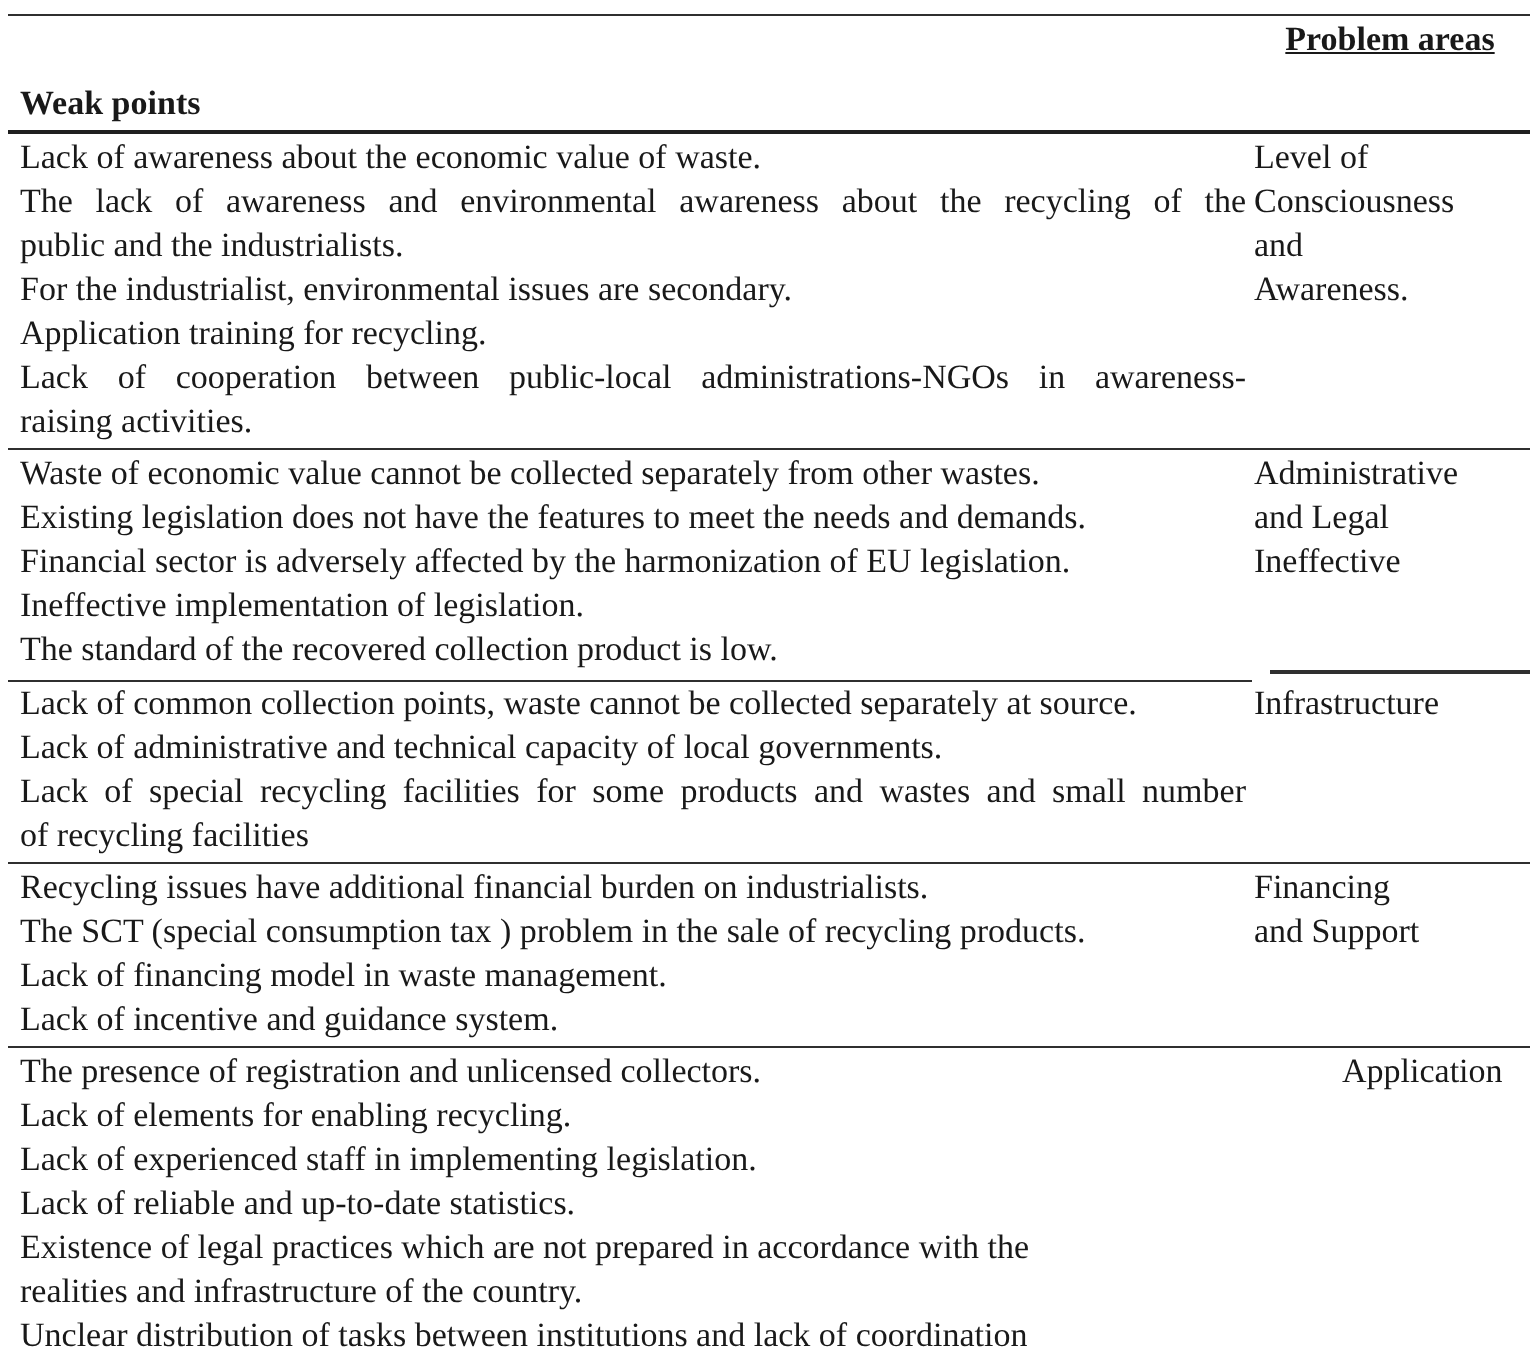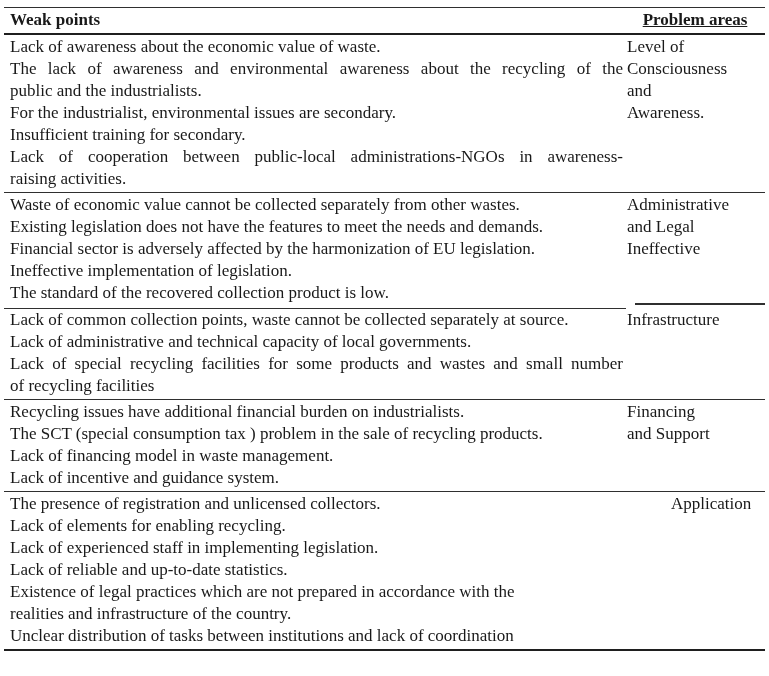--- a/index.html
+++ b/index.html
@@ -27,20 +27,21 @@
   .hdr-row {
     display: flex;
     padding: 1px 0 2px 0;
     border-bottom: 2px solid #1f1f1f;
     font-weight: bold;
   }
   .hdr-l {
     width: 623px;
     padding-left: 6px;
     box-sizing: border-box;
+    margin-top: 32px;
   }
   .hdr-r {
     flex: 1;
     text-align: center;
     padding-right: 2px;
     text-decoration: underline;
   }
   .section {
     display: flex;
     padding: 1px 0 2px 0;
@@ -101,21 +102,21 @@
     <div class="hdr-l">Weak points</div>
     <div class="hdr-r">Problem areas</div>
   </div>
 
   <div class="section">
     <div class="cell-l">
       <div class="line">Lack of awareness about the economic value of waste.</div>
       <div class="line jl">The lack of awareness and environmental awareness about the recycling of the</div>
       <div class="line">public and the industrialists.</div>
       <div class="line">For the industrialist, environmental issues are secondary.</div>
-      <div class="line">Insufficient training for secondary.</div>
+      <div class="line">Application training for recycling.</div>
       <div class="line jl">Lack of cooperation between public-local administrations-NGOs in  awareness-</div>
       <div class="line">raising activities.</div>
     </div>
     <div class="cell-r">
       <div class="pa-line">Level of</div>
       <div class="pa-line">Consciousness</div>
       <div class="pa-line">and</div>
       <div class="pa-line">Awareness.</div>
     </div>
   </div>

